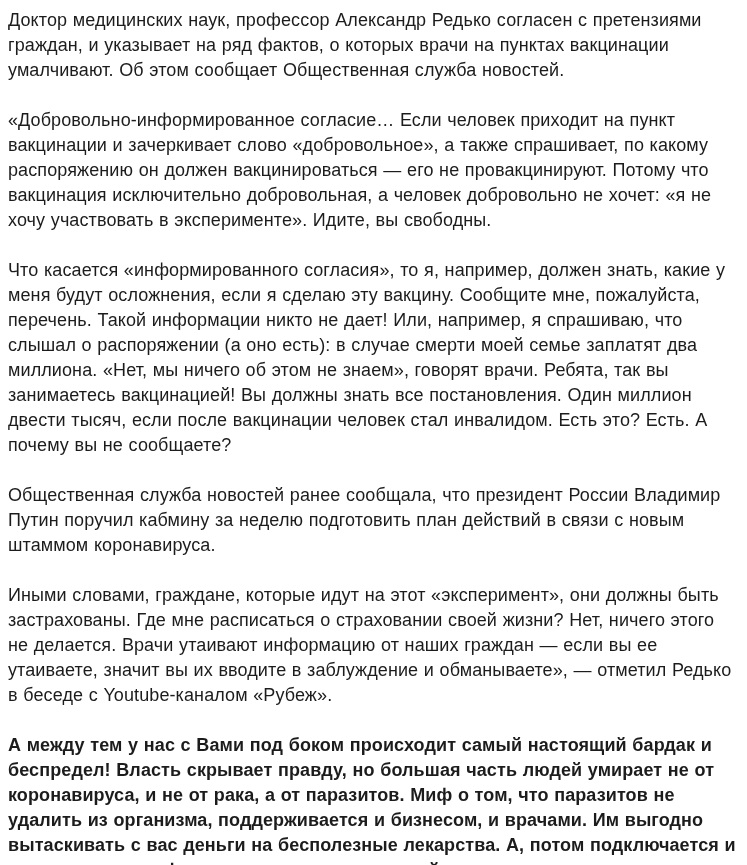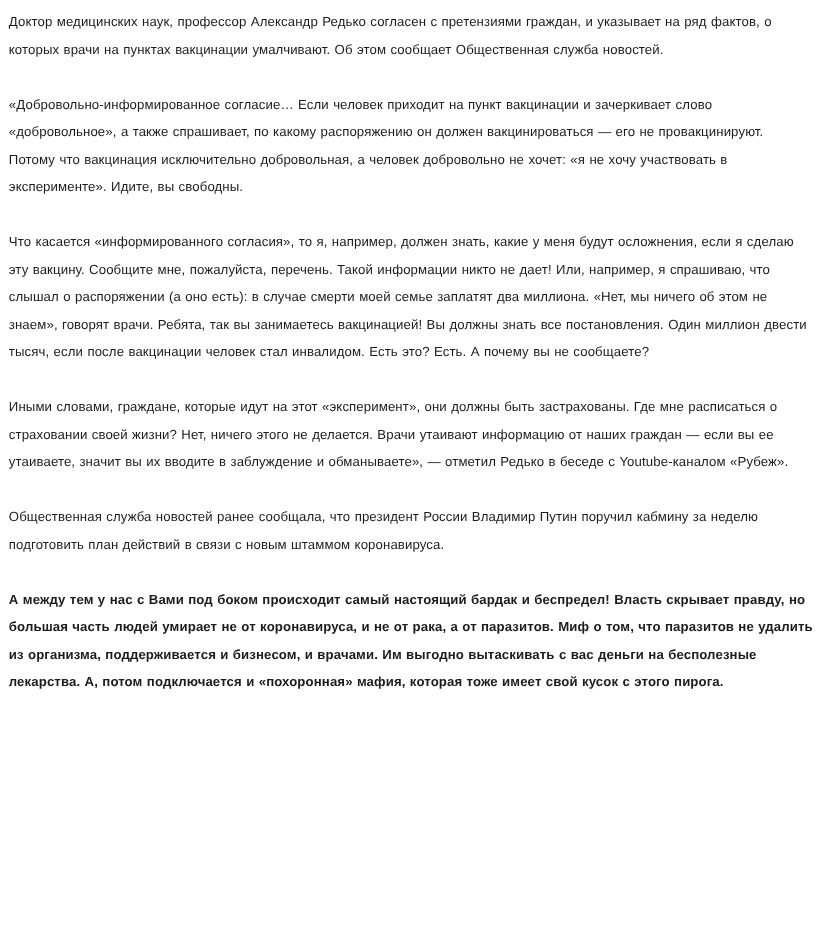--- a/index.html
+++ b/index.html
@@ -13,37 +13,37 @@
     font-family: "Liberation Sans", "DejaVu Sans", sans-serif;
     color: #1c1c1c;
     box-sizing: border-box;
   }
   .article {
     padding: 8px 8px 10px 8px;
     box-sizing: border-box;
   }
   .article p {
     margin: 0 0 25px 0;
-    font-size: 12px;
+    font-size: 18px;
     line-height: 25px;
     font-weight: 400;
     letter-spacing: 0.1px;
     word-spacing: 0.5px;
   }
   .article p.bold {
     font-weight: 700;
   }
   .article p:last-child {
     margin-bottom: 0;
   }
 </style>
 </head>
 <body>
 
 <div class="article">
   <p>Доктор медицинских наук, профессор Александр Редько согласен с претензиями граждан, и указывает на ряд фактов, о которых врачи на пунктах вакцинации умалчивают. Об этом сообщает Общественная служба новостей.</p>
   <p>«Добровольно-информированное согласие… Если человек приходит на пункт вакцинации и зачеркивает слово «добровольное», а также спрашивает, по какому распоряжению он должен вакцинироваться — его не провакцинируют. Потому что вакцинация исключительно добровольная, а человек добровольно не хочет: «я не хочу участвовать в эксперименте». Идите, вы свободны.</p>
   <p>Что касается «информированного согласия», то я, например, должен знать, какие у меня будут осложнения, если я сделаю эту вакцину. Сообщите мне, пожалуйста, перечень. Такой информации никто не дает! Или, например, я спрашиваю, что слышал о распоряжении (а оно есть): в случае смерти моей семье заплатят два миллиона. «Нет, мы ничего об этом не знаем», говорят врачи. Ребята, так вы занимаетесь вакцинацией! Вы должны знать все постановления. Один миллион двести тысяч, если после вакцинации человек стал инвалидом. Есть это? Есть. А почему вы не сообщаете?</p>
+  <p>Общественная служба новостей ранее сообщала, что президент России Владимир Путин поручил кабмину за неделю подготовить план действий в связи с новым штаммом коронавируса.</p>
   <p>Иными словами, граждане, которые идут на этот «эксперимент», они должны быть застрахованы. Где мне расписаться о страховании своей жизни? Нет, ничего этого не делается. Врачи утаивают информацию от наших граждан — если вы ее утаиваете, значит вы их вводите в заблуждение и обманываете», — отметил Редько в беседе с Youtube-каналом «Рубеж».</p>
-  <p>Общественная служба новостей ранее сообщала, что президент России Владимир Путин поручил кабмину за неделю подготовить план действий в связи с новым штаммом коронавируса.</p>
   <p class="bold">А между тем у нас с Вами под боком происходит самый настоящий бардак и беспредел! Власть скрывает правду, но большая часть людей умирает не от коронавируса, и не от рака, а от паразитов. Миф о том, что паразитов не удалить из организма, поддерживается и бизнесом, и врачами. Им выгодно вытаскивать с вас деньги на бесполезные лекарства. А, потом подключается и «похоронная» мафия, которая тоже имеет свой кусок с этого пирога.</p>
 
 </div>
 
 </body></html>

